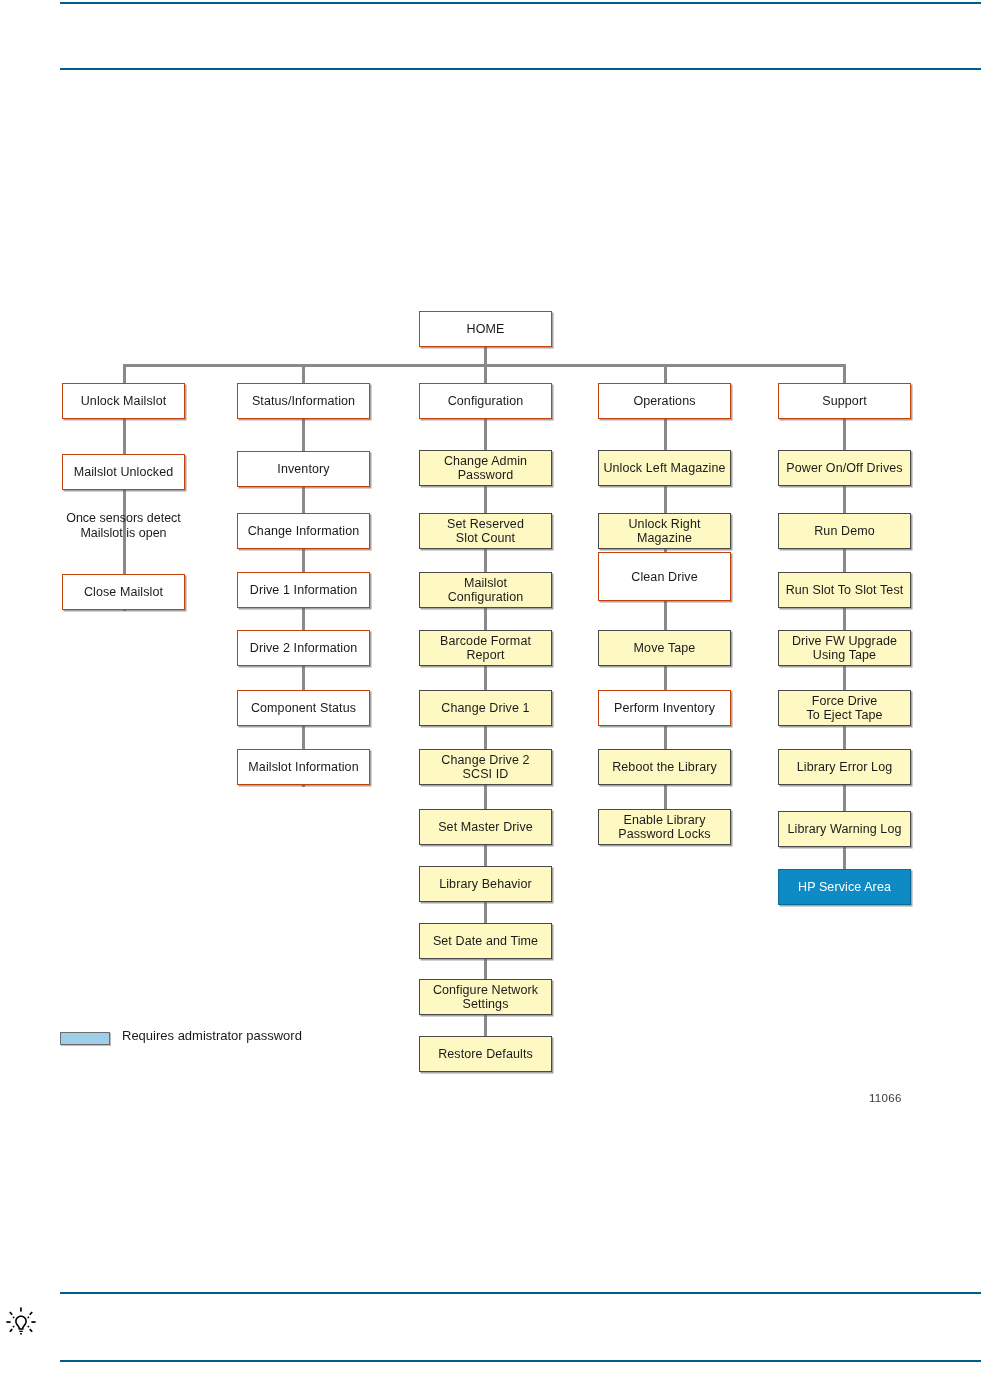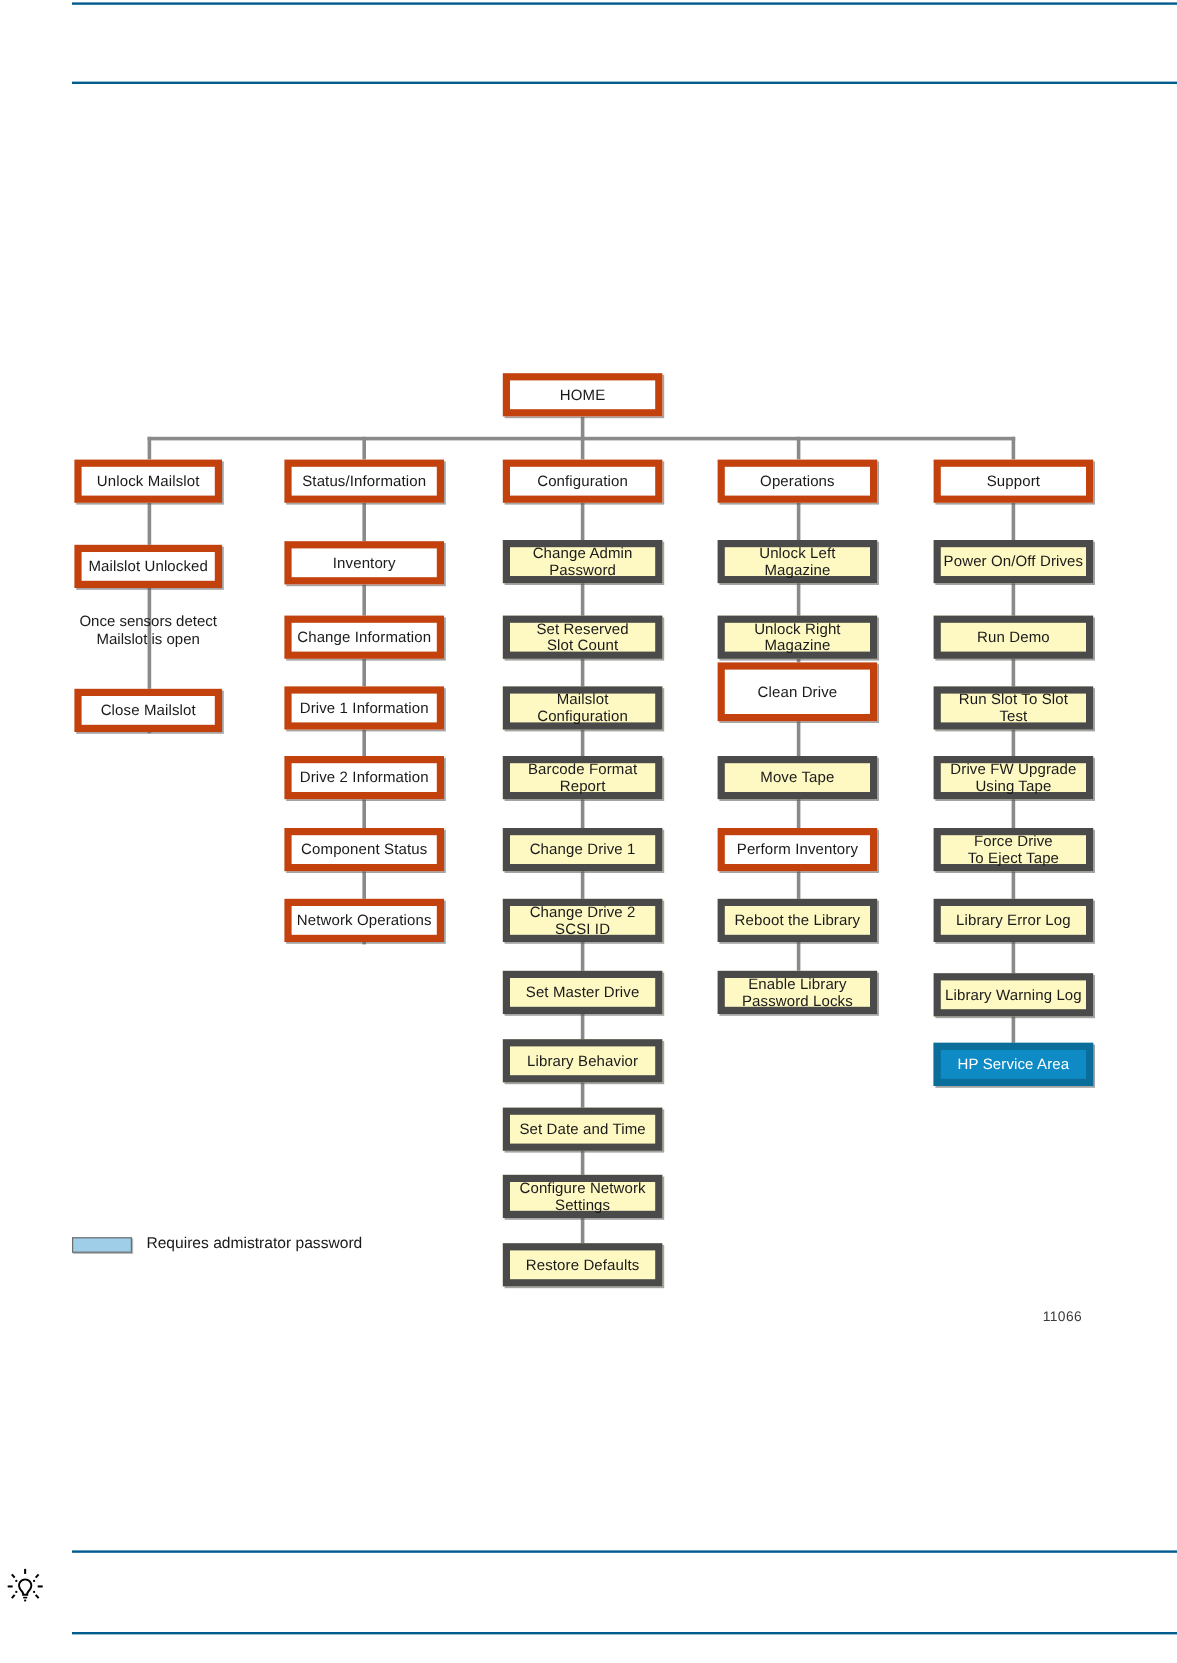--- a/index.html
+++ b/index.html
@@ -40,21 +40,21 @@
     position: absolute;
     left: 0;
     top: 0;
     width: 981px;
     height: 1386px;
   }
 
   .node {
     position: absolute;
     box-sizing: border-box;
-    border: 6px solid #c2410c;
+    border: 1px solid #c2410c;
     background: #ffffff;
     color: #1a1a1a;
     display: flex;
     align-items: center;
     justify-content: center;
     text-align: center;
     font-size: 12.5px;
     line-height: 1.12;
     letter-spacing: 0.1px;
     z-index: 3;
@@ -97,21 +97,21 @@
 
   
   #legend {
     position: absolute;
     left: 60px;
     top: 1028px;
     z-index: 4;
   }
   .legend-row {
     display: flex;
-    align-items: center;
+    align-items: flex-end;
     margin-bottom: 3px;
   }
   .swatch {
     width: 50px;
     height: 13px;
     box-sizing: border-box;
     border: 1px solid #6d6d6d;
     margin-right: 12px;
     margin-top: 2px;
     flex: none;
@@ -207,21 +207,21 @@
   <div class="node" style="left:237px; top:572px; width:133px; height:36px;">
     <span class="lbl">Drive 1 Information</span>
   </div>
   <div class="node" style="left:237px; top:630px; width:133px; height:36px;">
     <span class="lbl">Drive 2 Information</span>
   </div>
   <div class="node" style="left:237px; top:690px; width:133px; height:36px;">
     <span class="lbl">Component Status</span>
   </div>
   <div class="node" style="left:237px; top:749px; width:133px; height:36px;">
-    <span class="lbl">Network Operations</span>
+    <span class="lbl">Mailslot Information</span>
   </div>
 
   <div class="vline" style="left:484px; top:419px; height:635px;"></div>
 
   <div class="node" style="left:419px; top:383px; width:133px; height:36px;">
     <span class="lbl">Configuration</span>
   </div>
   <div class="node admin" style="left:419px; top:450px; width:133px; height:36px;">
     <span class="lbl">Change Admin
 Password</span>

